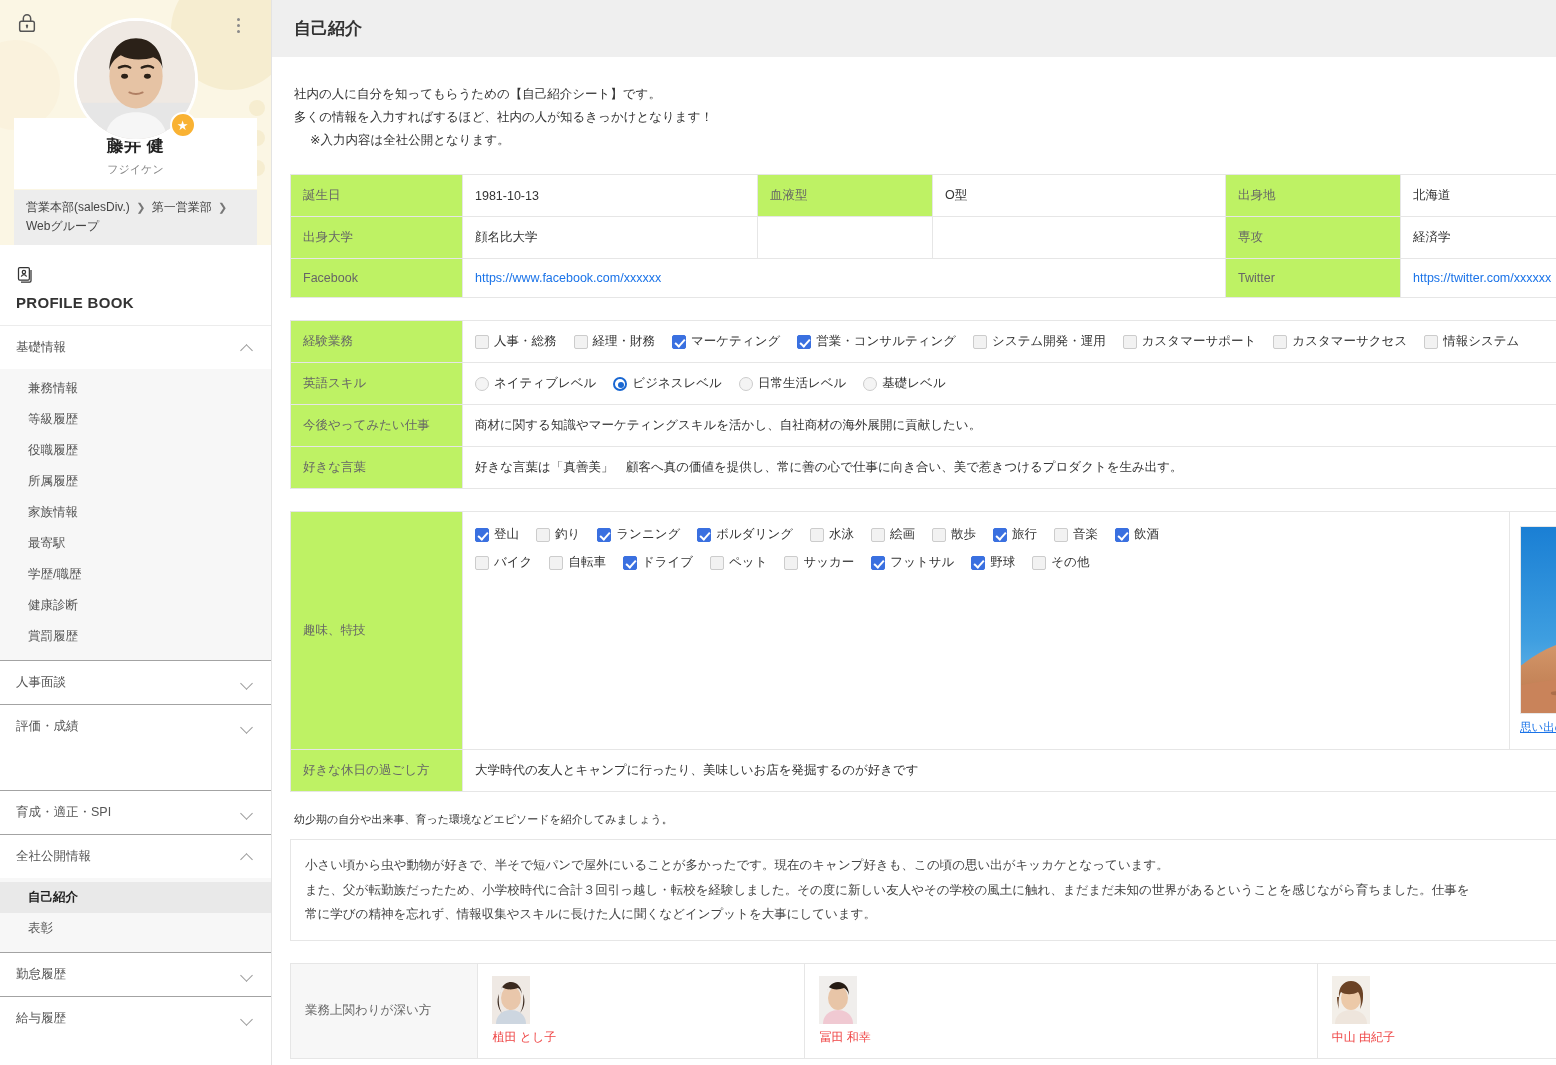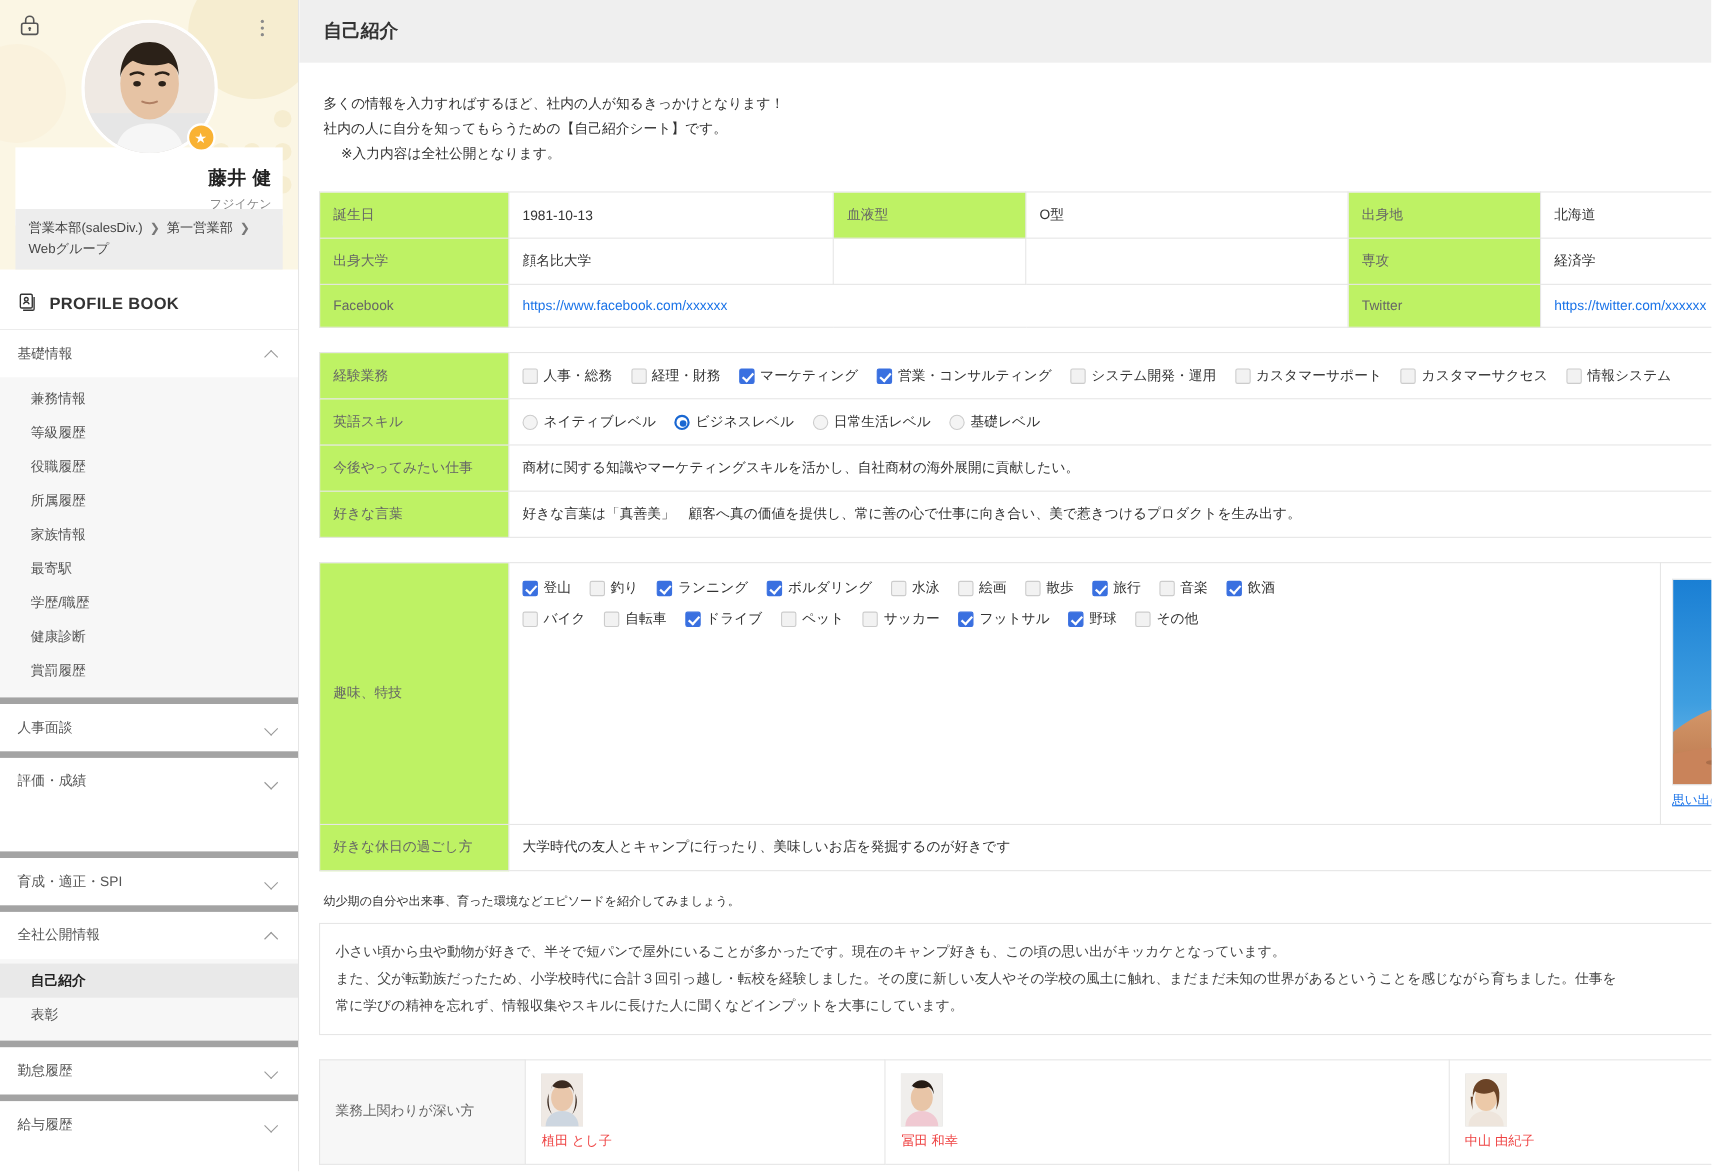--- a/index.html
+++ b/index.html
@@ -64,47 +64,48 @@
   }
   .avatar svg { display:block; width:100%; height:100%; }
   .star-badge {
     position: absolute; right: 2px; bottom: 4px;
     width: 26px; height: 26px; border-radius: 50%;
     background: #f9b233; border: 2px solid #fff;
     display: flex; align-items: center; justify-content: center;
     color: #fff; font-size: 13px; line-height: 1; z-index: 4;
   }
   .name-card {
-    position: absolute; left: 14px; right: 14px; top: 134px;
-    background: #fff; padding: 16px 10px 12px; text-align: right;
+    position: absolute; left: 14px; right: 14px; top: 118px;
+    background: #fff; padding: 16px 10px 12px; text-align: center;
     z-index: 2;
   }
   .name-main { font-size: 17px; font-weight: bold; color: #222; letter-spacing: .5px; }
   .name-kana { font-size: 11px; color: #888; margin-top: 5px; }
   .org-path {
     position: absolute; left: 14px; right: 14px; top: 190px;
     background: #ededed; padding: 8px 12px 10px;
     font-size: 12px; color: #444; line-height: 1.55; z-index: 2;
   }
   .org-path .chev { color: #777; margin: 0 3px; font-size: 11px; }
 
   .pb-title {
-    display: flex; align-items: flex-end; gap: 9px;
+    display: flex; align-items: flex-start; gap: 9px;
     padding: 20px 16px 14px 16px;
     font-size: 15px; font-weight: bold; color: #333;
     letter-spacing: .3px;
+    flex-direction: column;
   }
   .pb-title svg { flex: none; }
 
   .nav-scroll { height: 745px; overflow: hidden; }
   .nav-group-head {
     display: flex; align-items: center; justify-content: space-between;
     padding: 13px 18px 13px 16px;
     font-size: 12.5px; color: #555;
-    border-top: 6px solid #a3a3a3;
+    border-top: 1px solid #a3a3a3;
     cursor: pointer; background: #fff;
   }
   .nav-group-head.first { border-top: 1px solid #ececec; }
   .chevron { width: 12px; height: 12px; position: relative; flex: none; }
   .chevron::before {
     content: ""; position: absolute; left: 1px; top: 2px;
     width: 8px; height: 8px;
     border-right: 1.6px solid #999; border-bottom: 1.6px solid #999;
     transform: rotate(45deg);
   }
@@ -305,22 +306,22 @@
       </div>
 
     </div>
   </aside>
 
   <main class="main">
     <div class="main-head">自己紹介</div>
 
     <div class="main-body">
       <div class="intro">
+        <div>社内の人に自分を知ってもらうための【自己紹介シート】です。</div>
         <div>多くの情報を入力すればするほど、社内の人が知るきっかけとなります！</div>
-        <div>社内の人に自分を知ってもらうための【自己紹介シート】です。</div>
         <div class="note">※入力内容は全社公開となります。</div>
       </div>
 
       <table class="info">
         <colgroup>
           <col style="width:172px">
             <col style="width:295px">
           <col style="width:175px">
             <col style="width:293px">
           <col style="width:175px">

